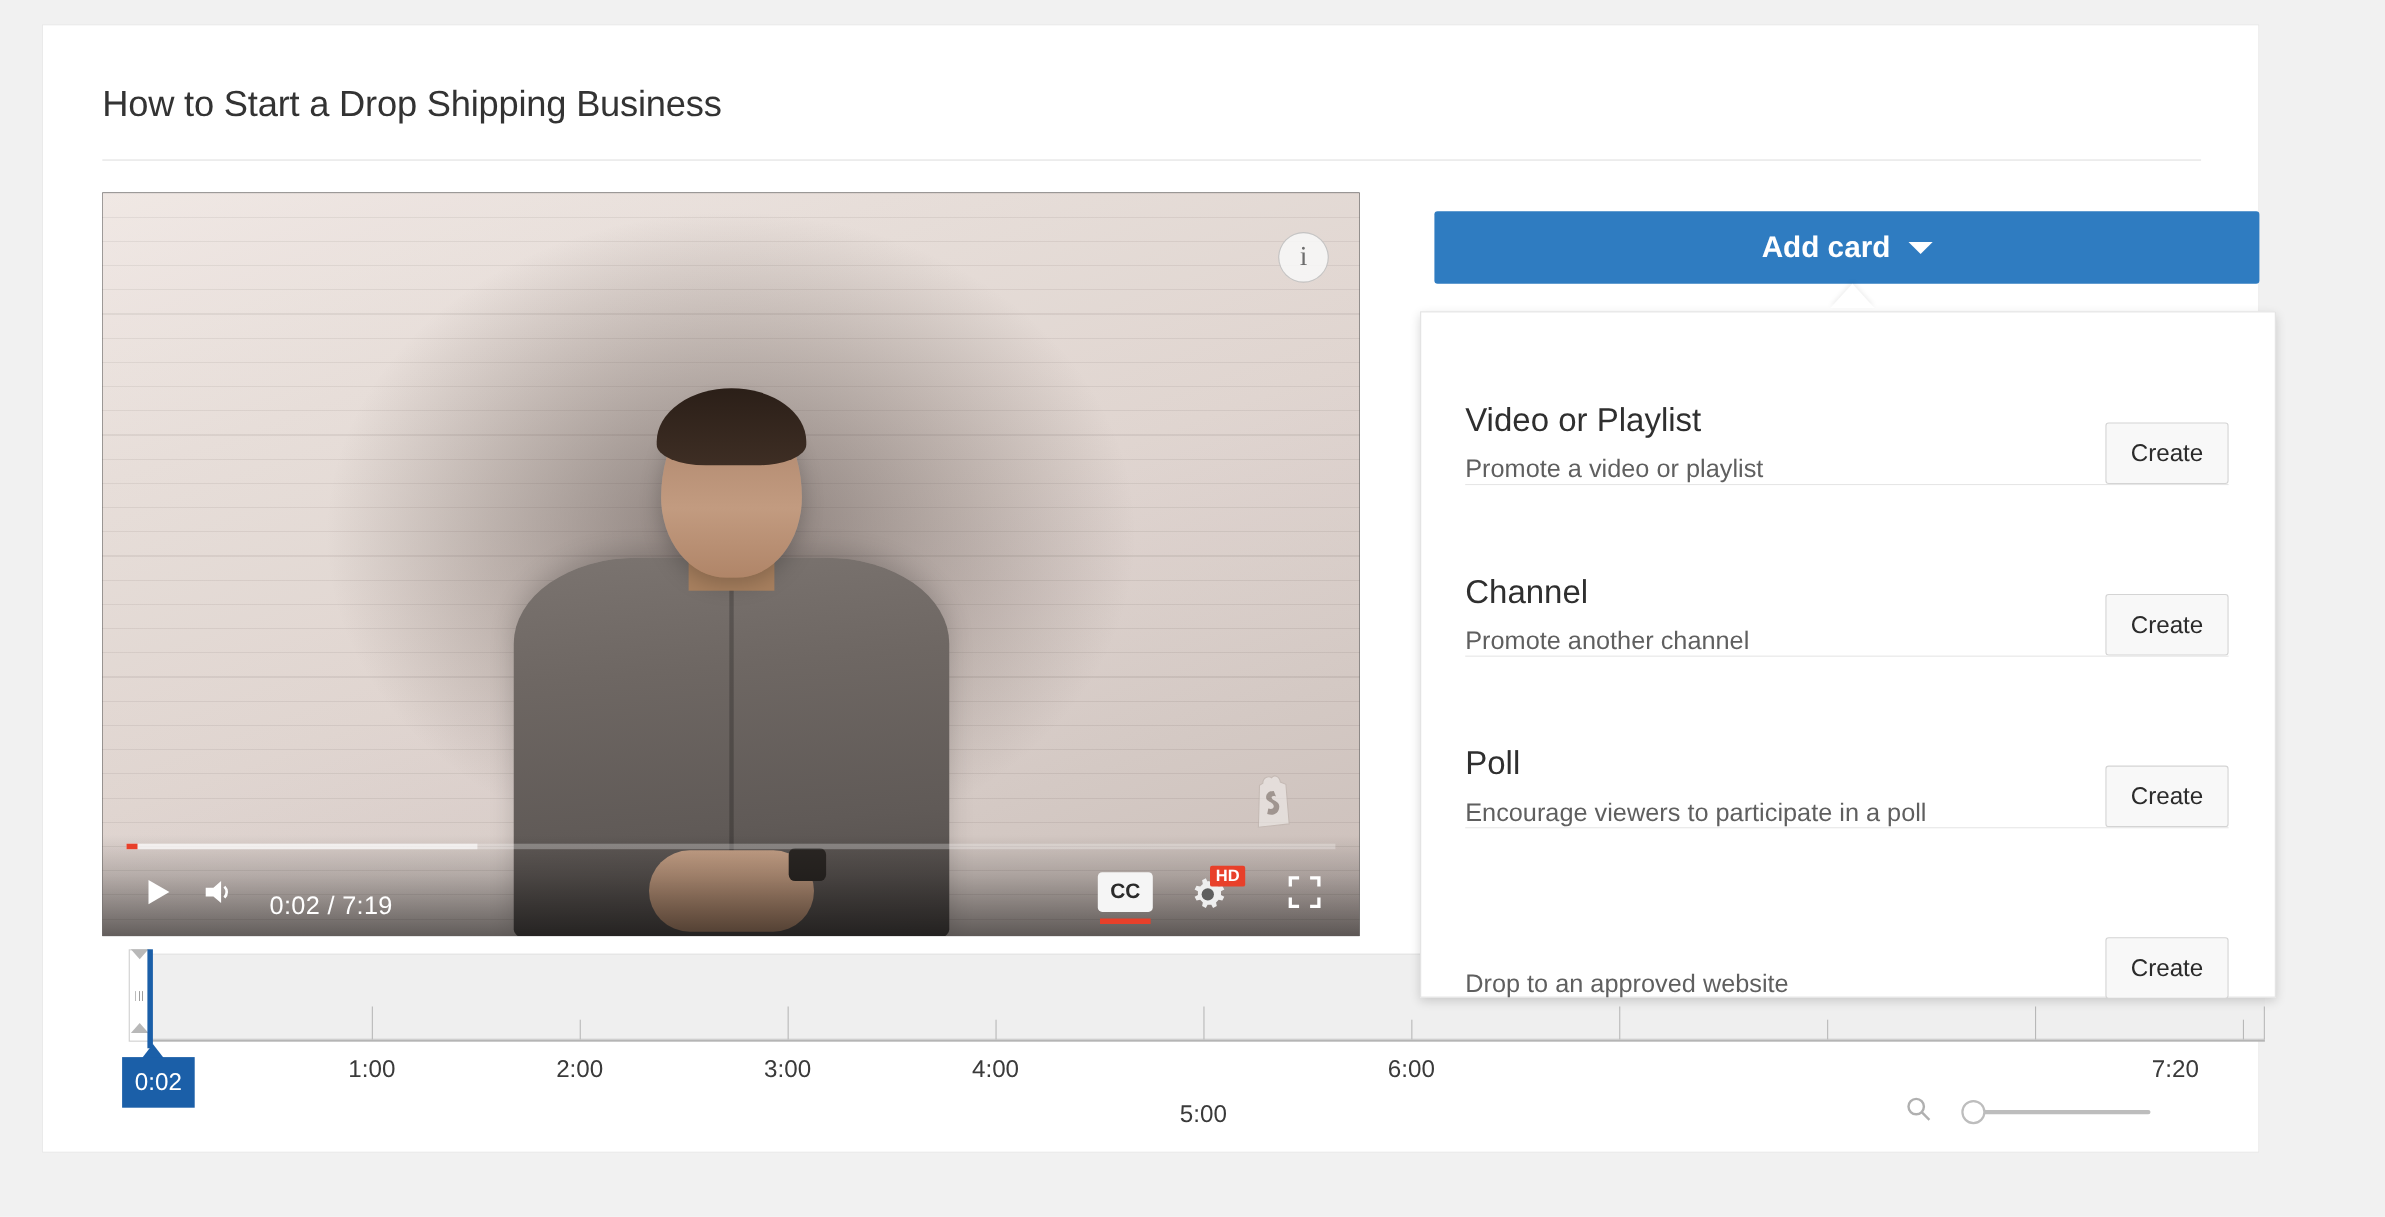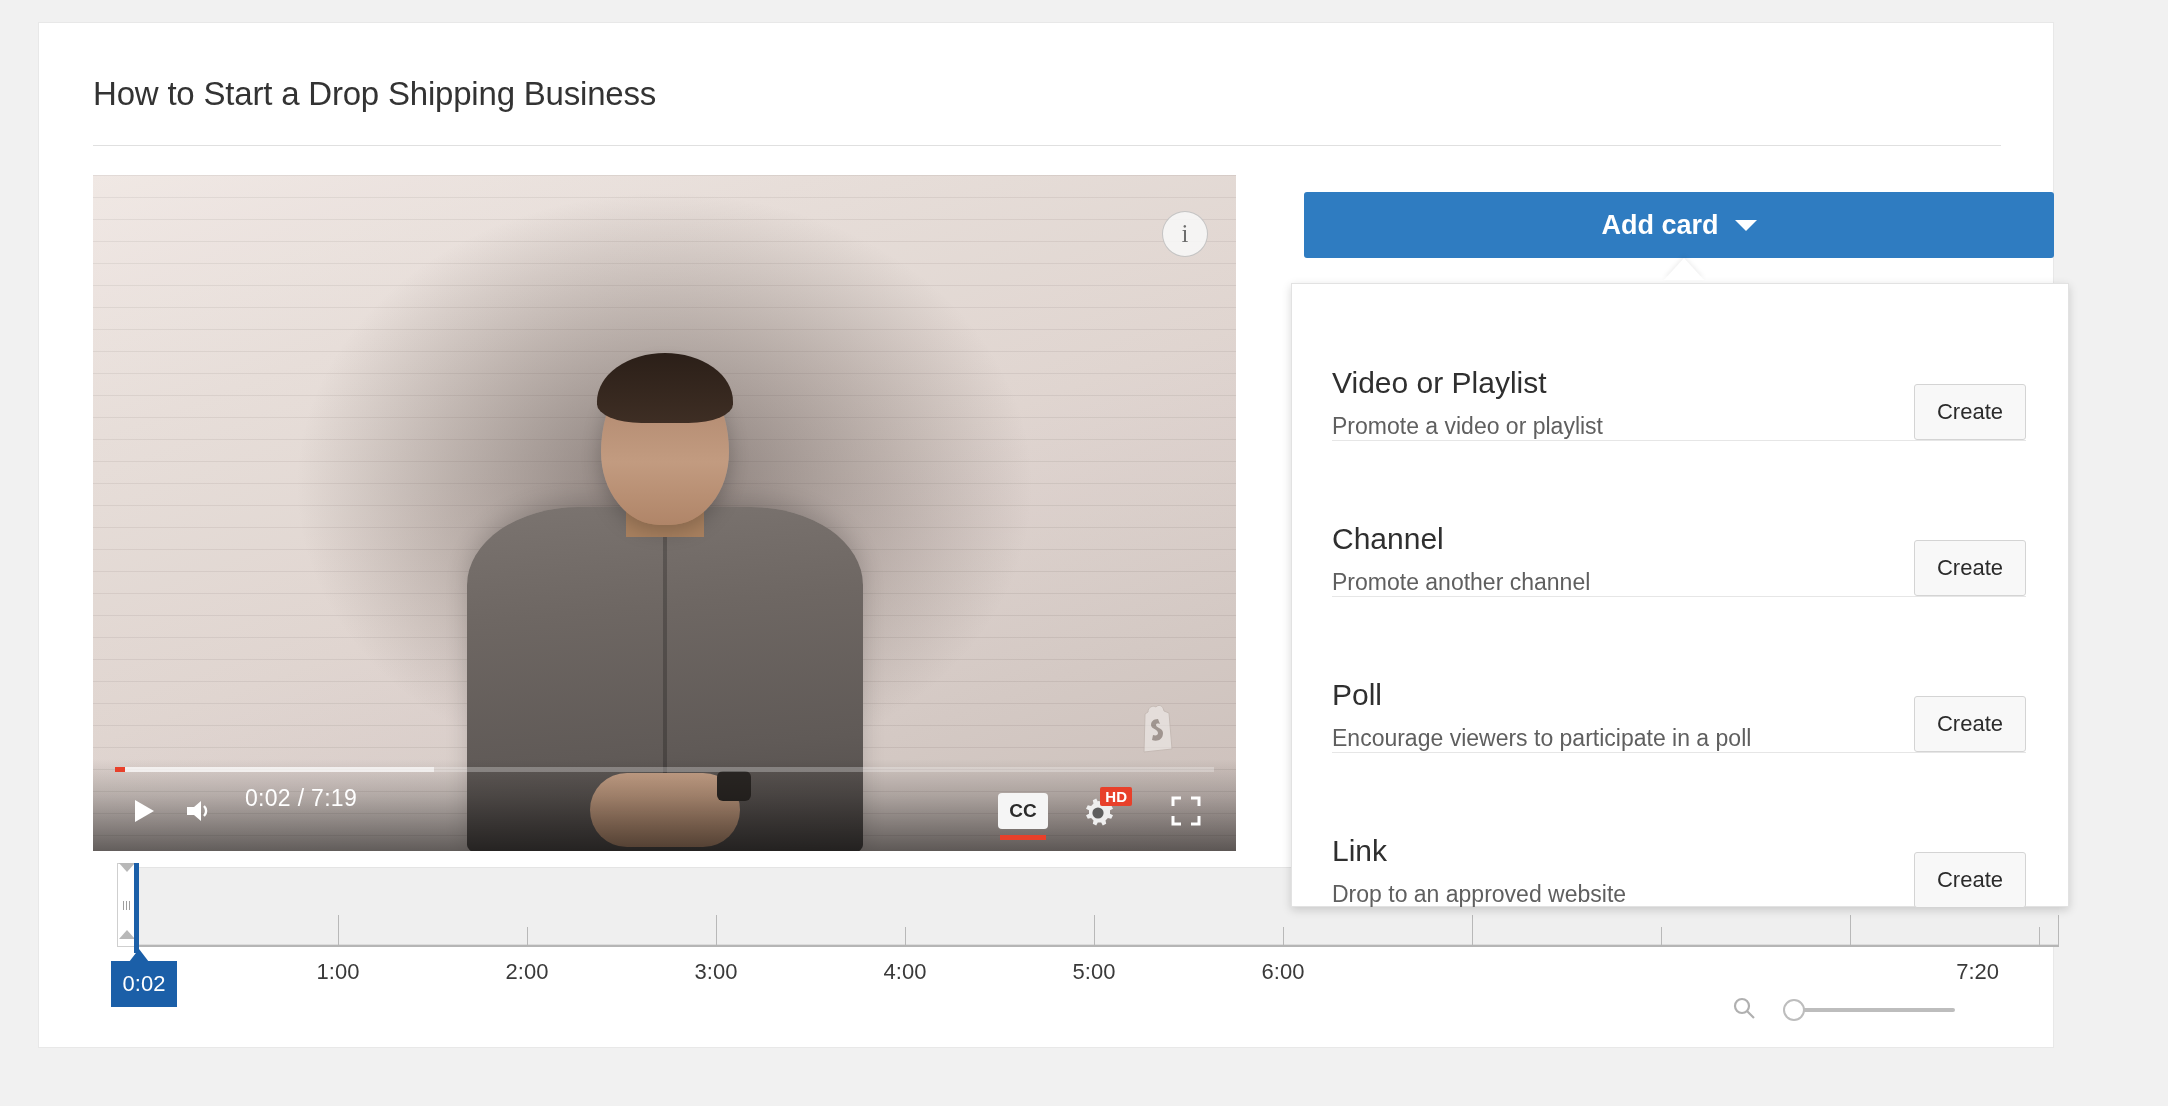--- a/index.html
+++ b/index.html
@@ -159,21 +159,21 @@
     width: 29%; height: 100%;
     background: rgba(255,255,255,0.62);
   }
   .progress-played {
     position: absolute; left: 0; top: 0;
     width: 0.9%; height: 100%;
     background: #e8402a;
   }
   .ctrl-left {
     position: absolute; left: 22px; bottom: 14px;
-    display: flex; align-items: flex-start; gap: 0px;
+    display: flex; align-items: flex-end; gap: 0px;
   }
   .ctrl-right {
     position: absolute; right: 22px; bottom: 14px;
     display: flex; align-items: center; gap: 28px;
   }
   .ctrl-btn {
     width: 56px; height: 52px;
     display: flex; align-items: center; justify-content: center;
     cursor: pointer;
   }
@@ -494,21 +494,20 @@
     <div class="dd-item">
       <div>
         <div class="dd-title">Poll</div>
         <div class="dd-sub">Encourage viewers to participate in a poll</div>
       </div>
       <button class="create-btn">Create</button>
     </div>
 
     <div class="dd-item">
       <div>
-        <div class="dd-title">Link</div>
         <div class="dd-sub">Drop to an approved website</div>
       </div>
       <button class="create-btn">Create</button>
     </div>
   </div>
 
   <div class="timeline-track"></div>
 
   <div class="ruler">
     <div class="tick major" style="left:204px;"></div>
@@ -520,21 +519,21 @@
     <div class="tick major" style="left:1338px;"></div>
     <div class="tick" style="left:1527px;"></div>
     <div class="tick major" style="left:1716px;"></div>
     <div class="tick" style="left:1905px;"></div>
     <div class="tick major" style="left:1924px;"></div>
 
     <div class="tick-label" style="left:204px;">1:00</div>
     <div class="tick-label" style="left:393px;">2:00</div>
     <div class="tick-label" style="left:582px;">3:00</div>
     <div class="tick-label" style="left:771px;">4:00</div>
-    <div class="tick-label" style="left:960px;">5:00</div>
+    <div class="tick-label" style="left:960px;margin-top:41px;">5:00</div>
     <div class="tick-label" style="left:1149px;">6:00</div>
   </div>
 
   <div class="handle-arrow-top"></div>
   <div class="playhead-handle">
     <div class="grip"></div>
   </div>
   <div class="handle-arrow-bot"></div>
   <div class="playhead-line"></div>
   <div class="badge-notch"></div>

